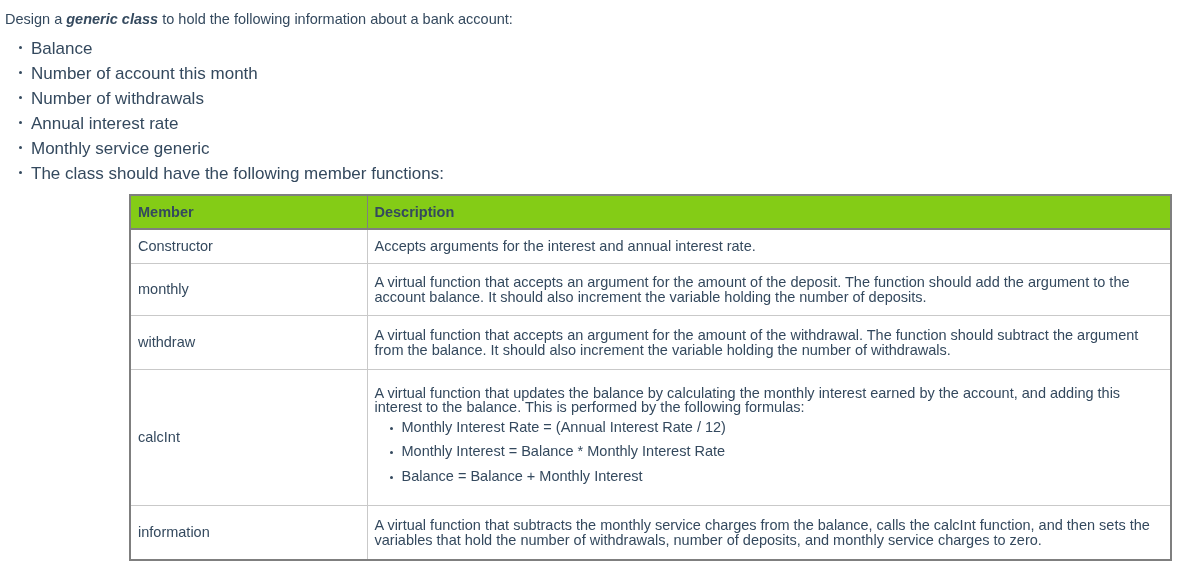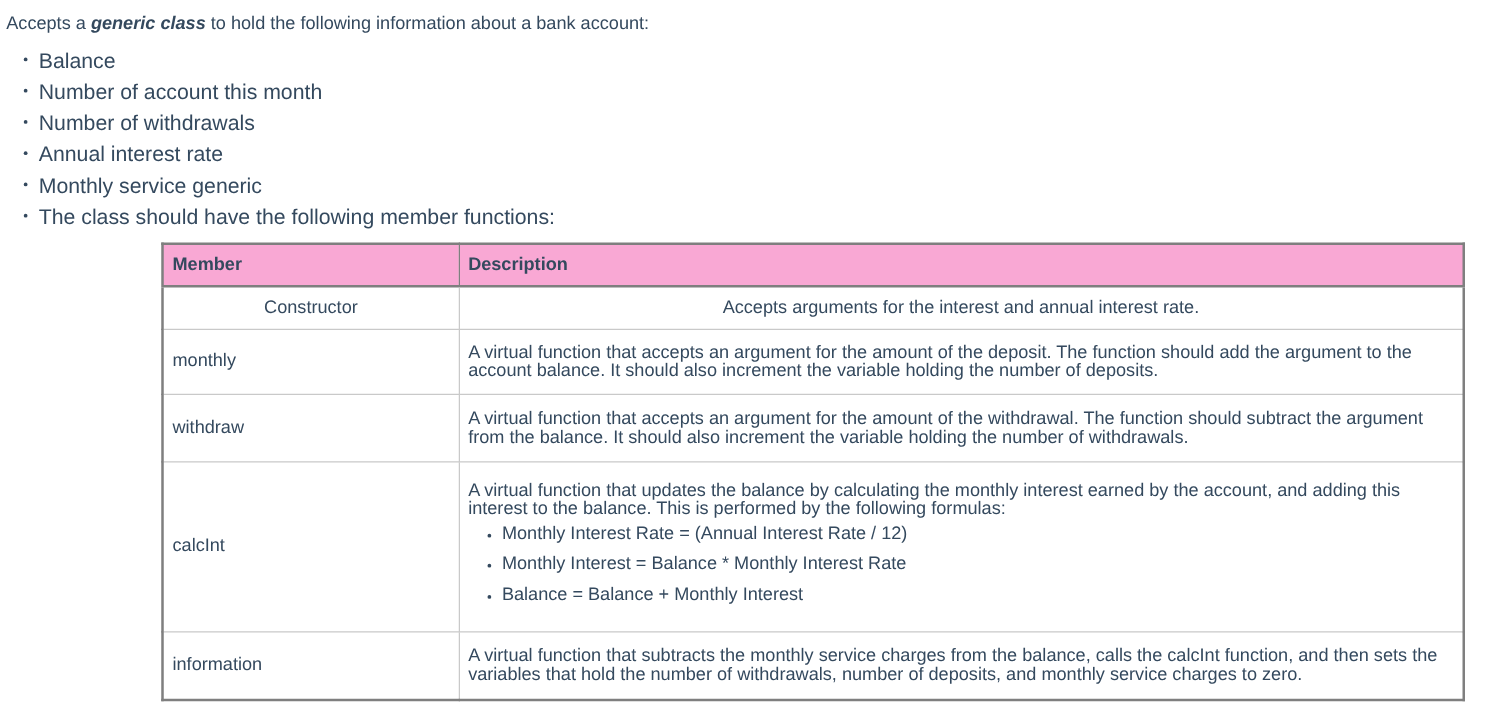--- a/index.html
+++ b/index.html
@@ -86,21 +86,21 @@
     border: 1px solid #c9c9c9;
     vertical-align: middle;
     text-align: left;
     font-weight: normal;
     font-size: 14.5px;
     line-height: 1.0;
     color: #34495e;
     padding: 0 7px;
   }
   table.member-table thead th {
-    background: #f9a8d4;
+    background: #84cc16;
     font-weight: bold;
     height: 32px;
     border-bottom: 2px solid #7f7f7f;
     padding: 0 7px;
   }
   table.member-table thead th.th-member { border-right: 1px solid #7f7f7f; }
 
   td.member-cell {
     border-right: 1px solid #c9c9c9;
   }
@@ -108,21 +108,21 @@
   td.desc-cell {
     padding: 0 8px 0 7px;
     line-height: 1.65;
   }
   td.desc-cell .para {
     margin: 0;
     padding: 0;
   }
 
   
-  tr.r-constructor td { height: 33px; text-align: center; }
+  tr.r-constructor td { height: 33px; }
   tr.r-deposit td     { height: 51px; }
   tr.r-withdraw td    { height: 53px; }
   tr.r-calcint td     { height: 135px; }
   tr.r-monthlyproc td { height: 53px; }
 
   tr.r-calcint td.desc-cell,
   tr.r-deposit td.desc-cell,
   tr.r-withdraw td.desc-cell,
   tr.r-monthlyproc td.desc-cell {
     vertical-align: middle;
@@ -151,21 +151,21 @@
     height: 3px;
     background: #34495e;
     border-radius: 50%;
   }
 </style>
 </head>
 <body>
 
 <div class="page">
 
-  <p class="intro"><span>Accepts a </span><span class="emph">generic class</span><span> to hold the following information about a bank account:</span></p>
+  <p class="intro"><span>Design a </span><span class="emph">generic class</span><span> to hold the following information about a bank account:</span></p>
 
   <ul class="req-list">
     <li><span>Balance</span></li>
     <li><span>Number of account this month</span></li>
     <li><span>Number of withdrawals</span></li>
     <li><span>Annual interest rate</span></li>
     <li><span>Monthly service generic</span></li>
     <li><span>The class should have the following member functions:</span></li>
   </ul>
 

